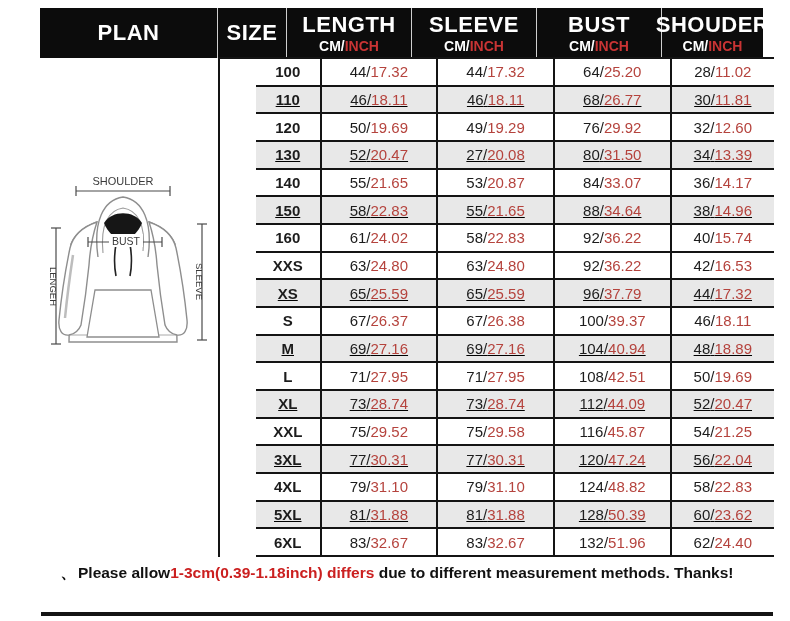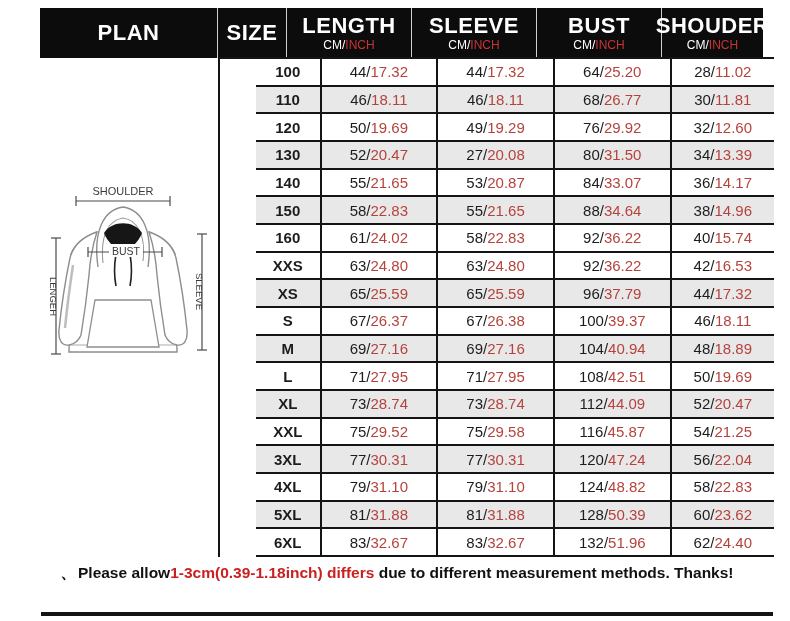--- a/index.html
+++ b/index.html
@@ -15,41 +15,41 @@
   .hdr-cell{
     display:flex;flex-direction:column;align-items:center;justify-content:center;
     border-right:1px solid #cfcfcf;box-sizing:border-box;line-height:1.15;
   }
   .hdr-cell:last-child{border-right:none;}
   .hdr-plan{width:178px;}
   .hdr-size{width:69px;}
   .hdr-len,.hdr-slv,.hdr-bst{width:125px;}
   .hdr-shd{width:101px;}
   .hdr-title{font-size:22px;font-weight:bold;letter-spacing:.5px;}
-  .hdr-sub{font-size:12px;font-weight:normal;margin-top:1px;}
+  .hdr-sub{font-size:14px;font-weight:bold;margin-top:1px;}
   .hdr-sub .inch{color:#c93434;}
   
   .tbl{
     position:absolute;left:218px;top:57px;width:556px;height:500px;
     display:flex;flex-direction:column;box-sizing:border-box;
     border-left:2px solid #141414;border-top:2px solid #141414;padding-left:36px;
   }
   .t-row{flex:1;display:flex;background:#ffffff;border-bottom:2px solid #141414;box-sizing:border-box;}
-  .t-row.shaded{background:#e8e8e8;}
+  .t-row.shaded{background:#e8e8e8;text-decoration:underline;}
   .t-cell{
     display:flex;align-items:center;justify-content:center;
     font-size:15px;color:#1c1c1c;box-sizing:border-box;
   }
   .t-cell + .t-cell{border-left:2px solid #141414;}
   .size-cell{width:67px;font-weight:bold;}
   .val-cell{width:123px;}
   .val-cell:last-child{width:110px;}
   .val-cell .inch{color:#b5433d;}
   
-  .diagram{position:absolute;left:10px;top:170px;width:210px;height:235px;}
+  .diagram{position:absolute;left:10px;top:160px;width:210px;height:235px;}
   .diagram text{font-family:"Liberation Sans",sans-serif;fill:#3a3a3a;}
   
   .notes{position:absolute;left:6px;top:561px;width:782px;color:#111;}
   .note-line{font-size:15.5px;font-weight:bold;line-height:23px;white-space:nowrap;text-align:center;}
   .note-line .red{color:#cb2020;}
   .note-prefix{margin-right:2px;}
   
   .bottom-rule{position:absolute;left:41px;top:612px;width:732px;height:4px;background:#141414;}
 </style>
 </head>

